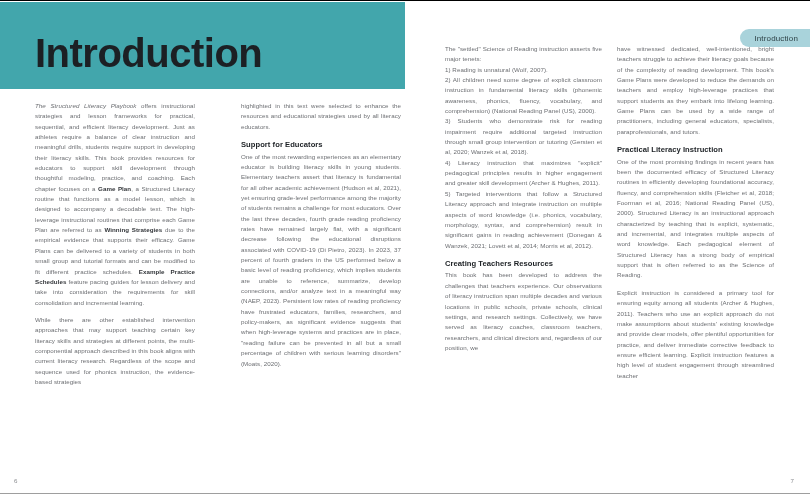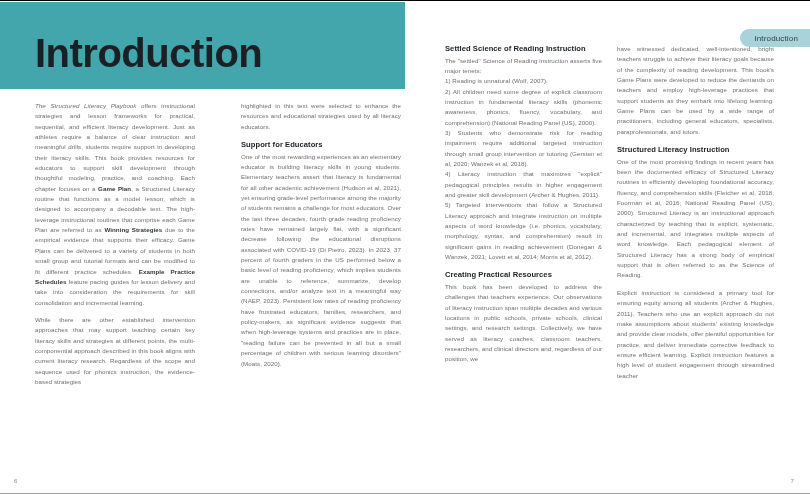--- a/index.html
+++ b/index.html
@@ -178,34 +178,33 @@
 
   <div class="page-right">
 
     <div class="chapter-tab-wrap">
       <div class="chapter-tab">Introduction</div>
     </div>
 
     <div class="cols cols-right">
 
       <div class="col">
-        <h2 class="sub first">Settled Science of Reading Instruction</h2>
         <p class="body noindentgap">The "settled" Science of Reading instruction asserts five major tenets:</p>
         <p class="body noindentgap">1) Reading is unnatural (Wolf, 2007).</p>
         <p class="body noindentgap">2) All children need some degree of explicit classroom instruction in fundamental literacy skills (phonemic awareness, phonics, fluency, vocabulary, and comprehension) (National Reading Panel (US), 2000).</p>
         <p class="body noindentgap">3) Students who demonstrate risk for reading impairment require additional targeted instruction through small group intervention or tutoring (Gersten et al, 2020; Wanzek et al, 2018).</p>
         <p class="body noindentgap">4) Literacy instruction that maximizes "explicit" pedagogical principles results in higher engagement and greater skill development (Archer &amp; Hughes, 2011).</p>
         <p class="body noindentgap">5) Targeted interventions that follow a Structured Literacy approach and integrate instruction on multiple aspects of word knowledge (i.e. phonics, vocabulary, morphology, syntax, and comprehension) result in significant gains in reading achievement (Donegan &amp; Wanzek, 2021; Lovett et al, 2014; Morris et al, 2012).</p>
-        <h2 class="sub">Creating Practical Resources</h2>
+        <h2 class="sub">Creating Teachers Resources</h2>
         <p class="body">This book has been developed to address the challenges that teachers experience. Our observations of literacy instruction span multiple decades and various locations in public schools, private schools, clinical settings, and research settings. Collectively, we have served as literacy coaches, classroom teachers, researchers, and clinical directors and, regardless of our position, we</p>
       </div>
 
       <div class="col">
         <p class="body">have witnessed dedicated, well-intentioned, bright teachers struggle to achieve their literacy goals because of the complexity of reading development. This book's Game Plans were developed to reduce the demands on teachers and employ high-leverage practices that support students as they embark into lifelong learning. Game Plans can be used by a wide range of practitioners, including general educators, specialists, paraprofessionals, and tutors.</p>
-        <h2 class="sub">Structured Literacy Instruction</h2>
+        <h2 class="sub">Practical Literacy Instruction</h2>
         <p class="body">One of the most promising findings in recent years has been the documented efficacy of Structured Literacy routines in efficiently developing foundational accuracy, fluency, and comprehension skills (Fletcher et al, 2018; Foorman et al, 2016; National Reading Panel (US), 2000). Structured Literacy is an instructional approach characterized by teaching that is explicit, systematic, and incremental, and integrates multiple aspects of word knowledge. Each pedagogical element of Structured Literacy has a strong body of empirical support that is often referred to as the Science of Reading.</p>
         <p class="body">Explicit instruction is considered a primary tool for ensuring equity among all students (Archer &amp; Hughes, 2011). Teachers who use an explicit approach do not make assumptions about students' existing knowledge and provide clear models, offer plentiful opportunities for practice, and deliver immediate corrective feedback to ensure efficient learning. Explicit instruction features a high level of student engagement through streamlined teacher</p>
       </div>
 
     </div>
 
     <div class="pagenum pagenum-right">7</div>
   </div>
 
 </div>

